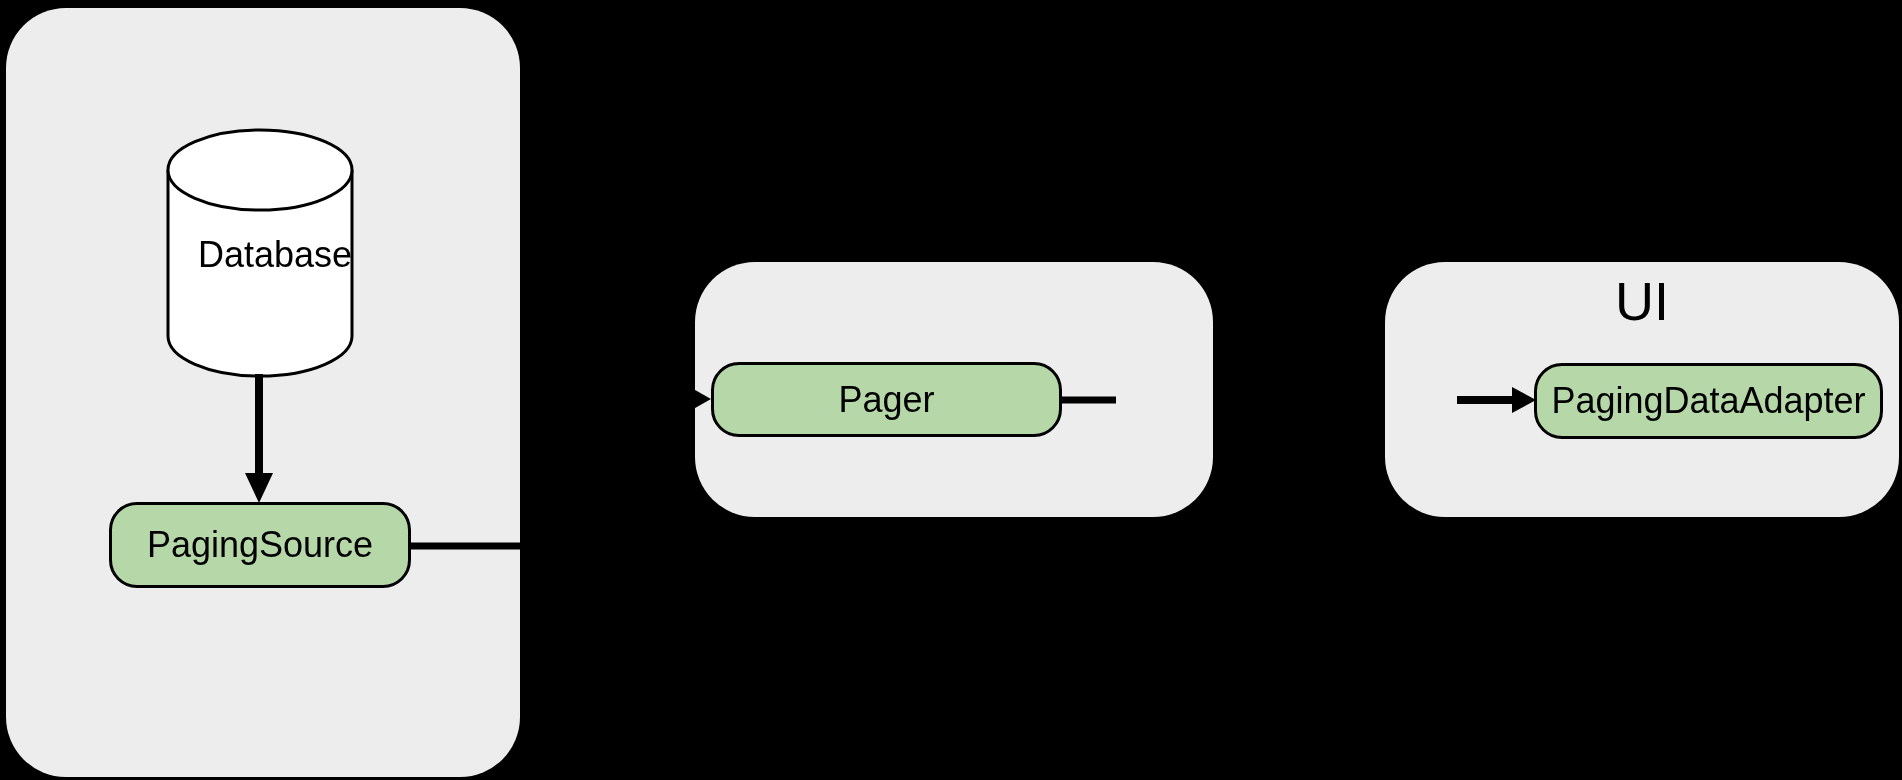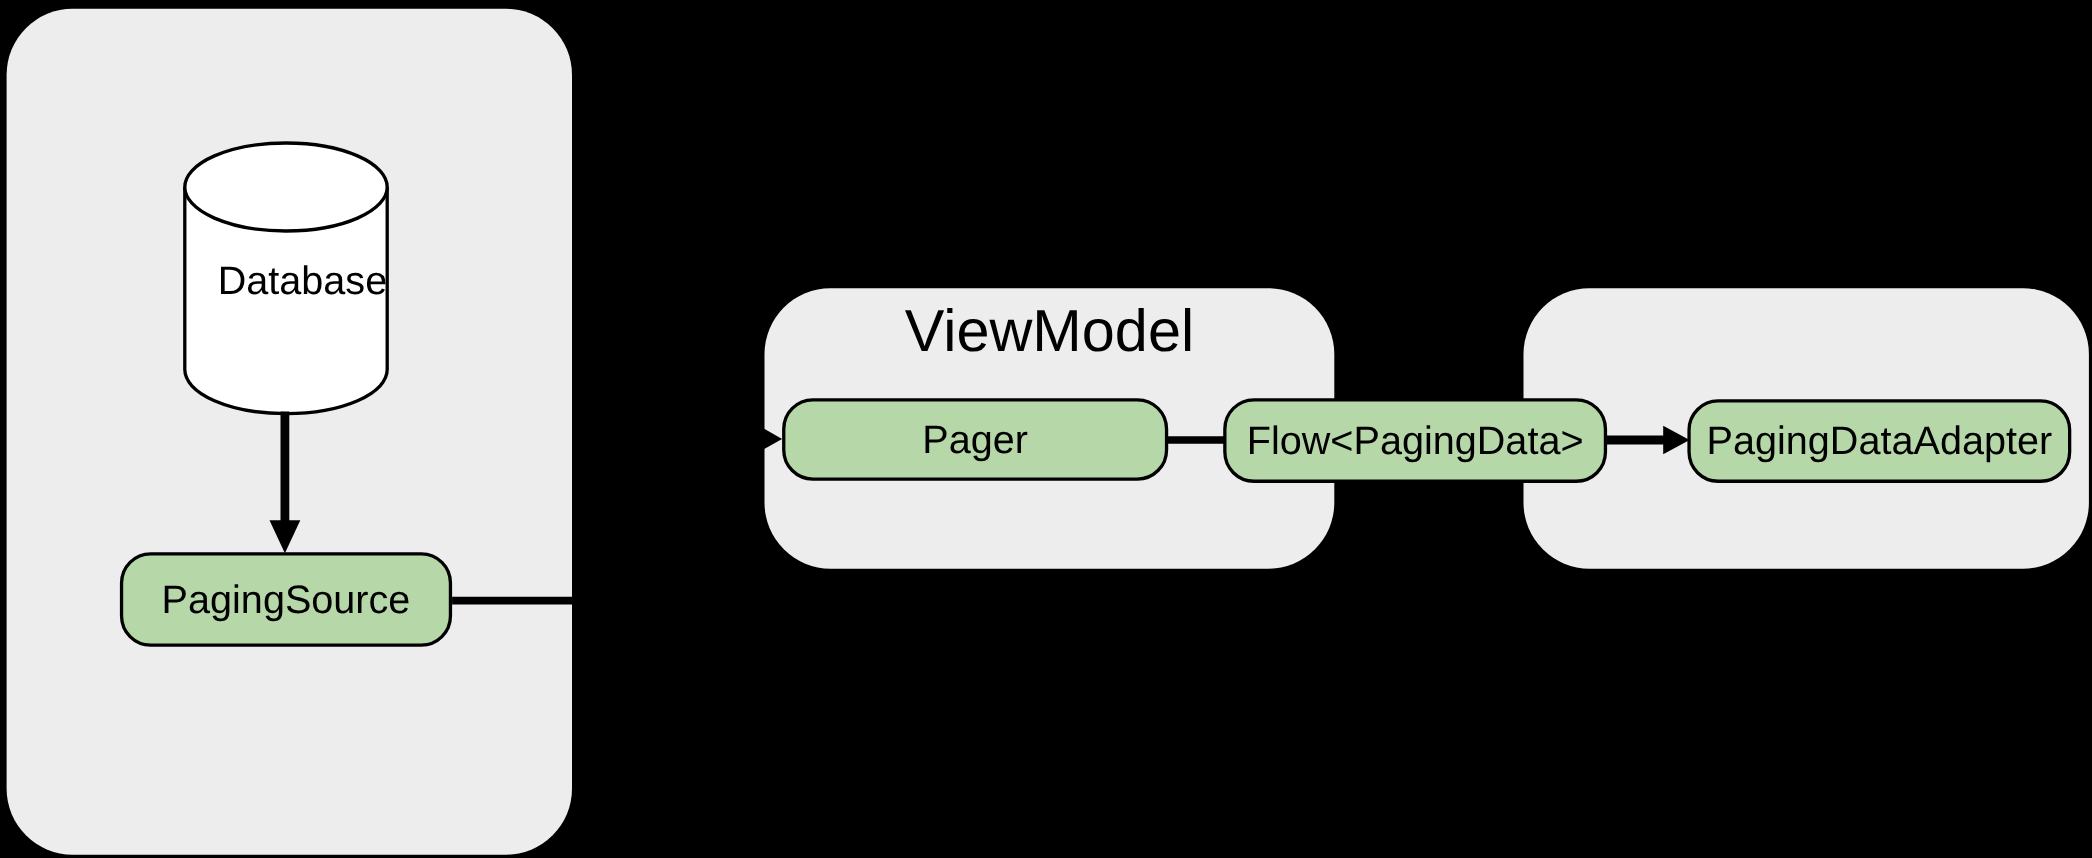--- a/index.html
+++ b/index.html
@@ -85,23 +85,23 @@
   #adapter-node{ left: 1534px; top: 363px; width: 349px; height: 76px; }
 </style>
 </head>
 <body>
 
 <div id="canvas">
 
   <div id="repo-box" class="container-box"></div>
 
   <div id="vm-box" class="container-box"></div>
-  <div id="vm-title" class="container-title">ViewModel</div>
 
   <div id="ui-box" class="container-box"></div>
+  <div id="ui-title" class="container-title">UI</div>
 
   <svg id="shape-layer" viewBox="0 0 1902 780" xmlns="http://www.w3.org/2000/svg">
 
     <g>
       <path d="M168,170 V336 A92,40 0 0 0 352,336 V170" fill="#ffffff" stroke="#000000" stroke-width="3"></path>
       <ellipse cx="260" cy="170" rx="92" ry="40" fill="#ffffff" stroke="#000000" stroke-width="3"></ellipse>
     </g>
 
     <g>
       <line x1="259" y1="374" x2="259" y2="476" stroke="#000000" stroke-width="8"></line>
@@ -126,21 +126,18 @@
   <div id="db-label" class="free-label">Database</div>
 
   <div id="paging-source-node" class="node">
     <span class="node-label">PagingSource</span>
   </div>
 
   <div id="pager-node" class="node">
     <span class="node-label">Pager</span>
   </div>
 
-  <div id="flow-node" class="node">
-    <span class="node-label">Flow&lt;PagingData&gt;</span>
-  </div>
 
   <div id="adapter-node" class="node">
     <span class="node-label">PagingDataAdapter</span>
   </div>
 
 </div>
 
 </body></html>

